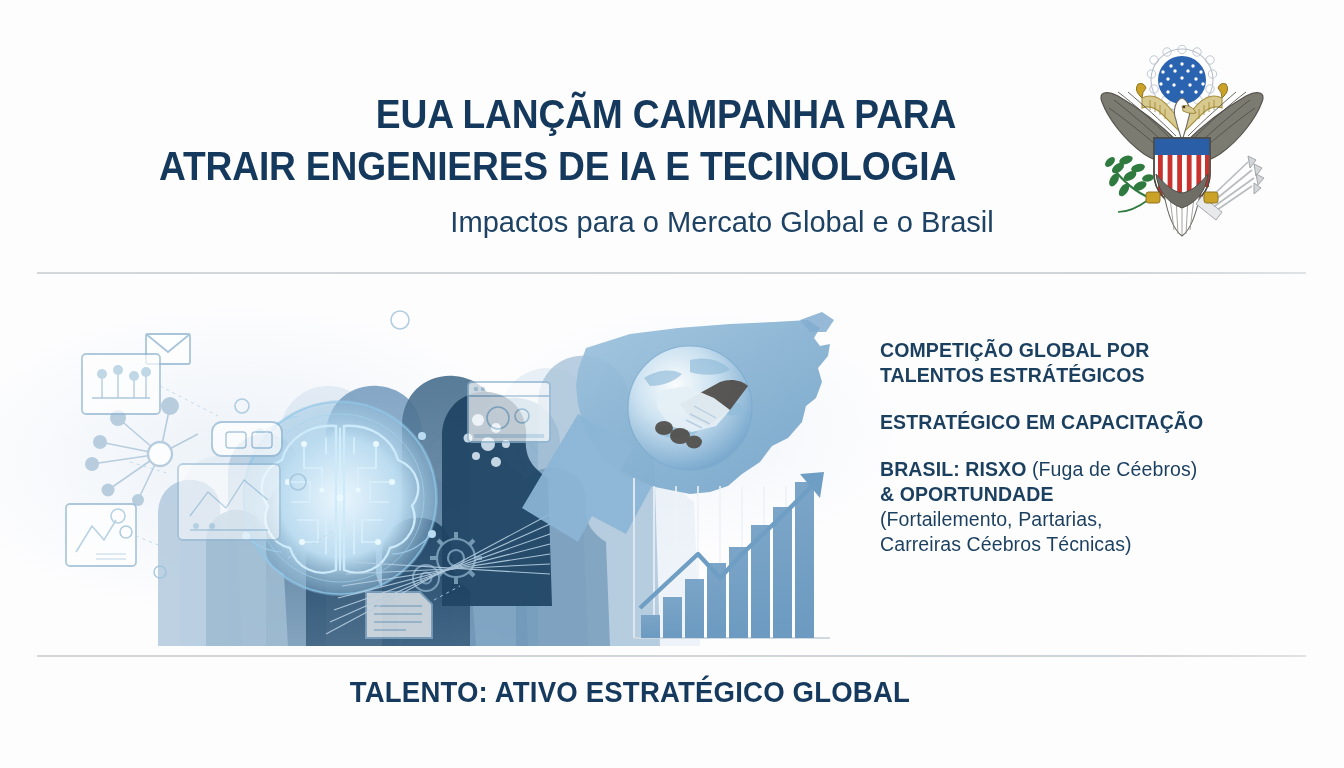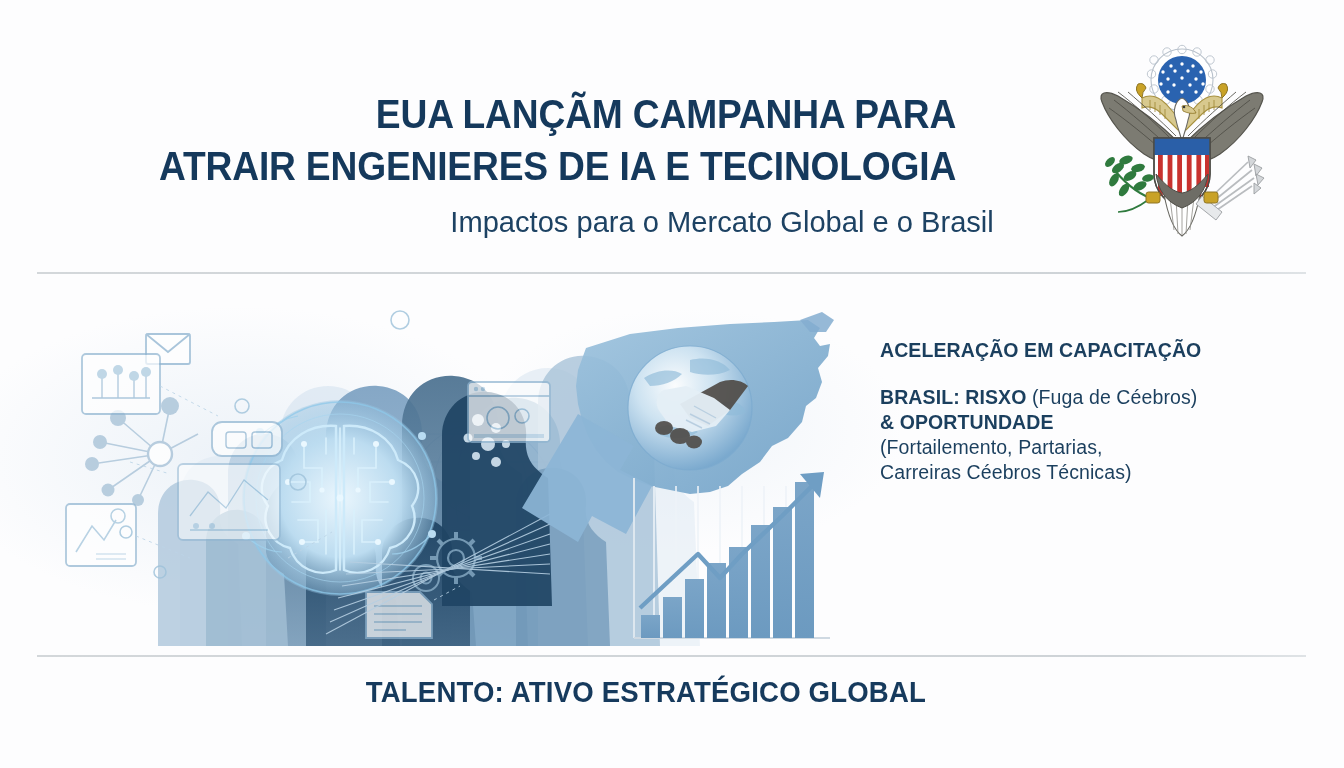--- a/index.html
+++ b/index.html
@@ -94,21 +94,21 @@
     letter-spacing: 0.1px;
     margin-bottom: 22px;
     white-space: pre-line;
   }
   .bullet:last-child { margin-bottom: 16px; }
   .bullet .reg { font-weight: normal; }
 
   
   #footer {
     position: absolute;
-    left: 16px; top: 676px;
+    left: 0; top: 676px;
     width: 1260px;
     text-align: center;
   }
   #footer-text {
     display: inline-block;
     font-size: 29px;
     font-weight: bold;
     letter-spacing: 0.2px;
     color: #163a5d;
     transform: scaleX(0.95);
@@ -624,21 +624,23 @@
         </g>
         <g>
           <path d="M610 322 L668 268 L690 292 L712 268 L752 230 L786 196" fill="none" stroke="#6f9ec4" stroke-width="4.4" stroke-linejoin="round"></path>
           <path d="M770 188 L794 186 L790 212 Z" fill="#6f9ec4"></path>
         </g>
       </g>
     </svg>
   </div>
 
   <div id="bullets">
-    <div class="bullet">ACELERAÇÃO EM CAPACITAÇÃO</div>
+    <div class="bullet">COMPETIÇÃO GLOBAL POR
+TALENTOS ESTRÁTÉGICOS</div>
+    <div class="bullet">ESTRATÉGICO EM CAPACITAÇÃO</div>
     <div class="bullet"><span>BRASIL: RISXO </span><span class="reg">(Fuga de Céebros)</span><br><span>&amp; OPORTUNDADE</span><br><span class="reg">(Fortailemento, Partarias,
 Carreiras Céebros Técnicas)</span></div>
   </div>
 
   <div class="divider" id="divider-bottom"></div>
 
   <div id="footer">
     <span id="footer-text">TALENTO: ATIVO ESTRATÉGICO GLOBAL</span>
   </div>
 

